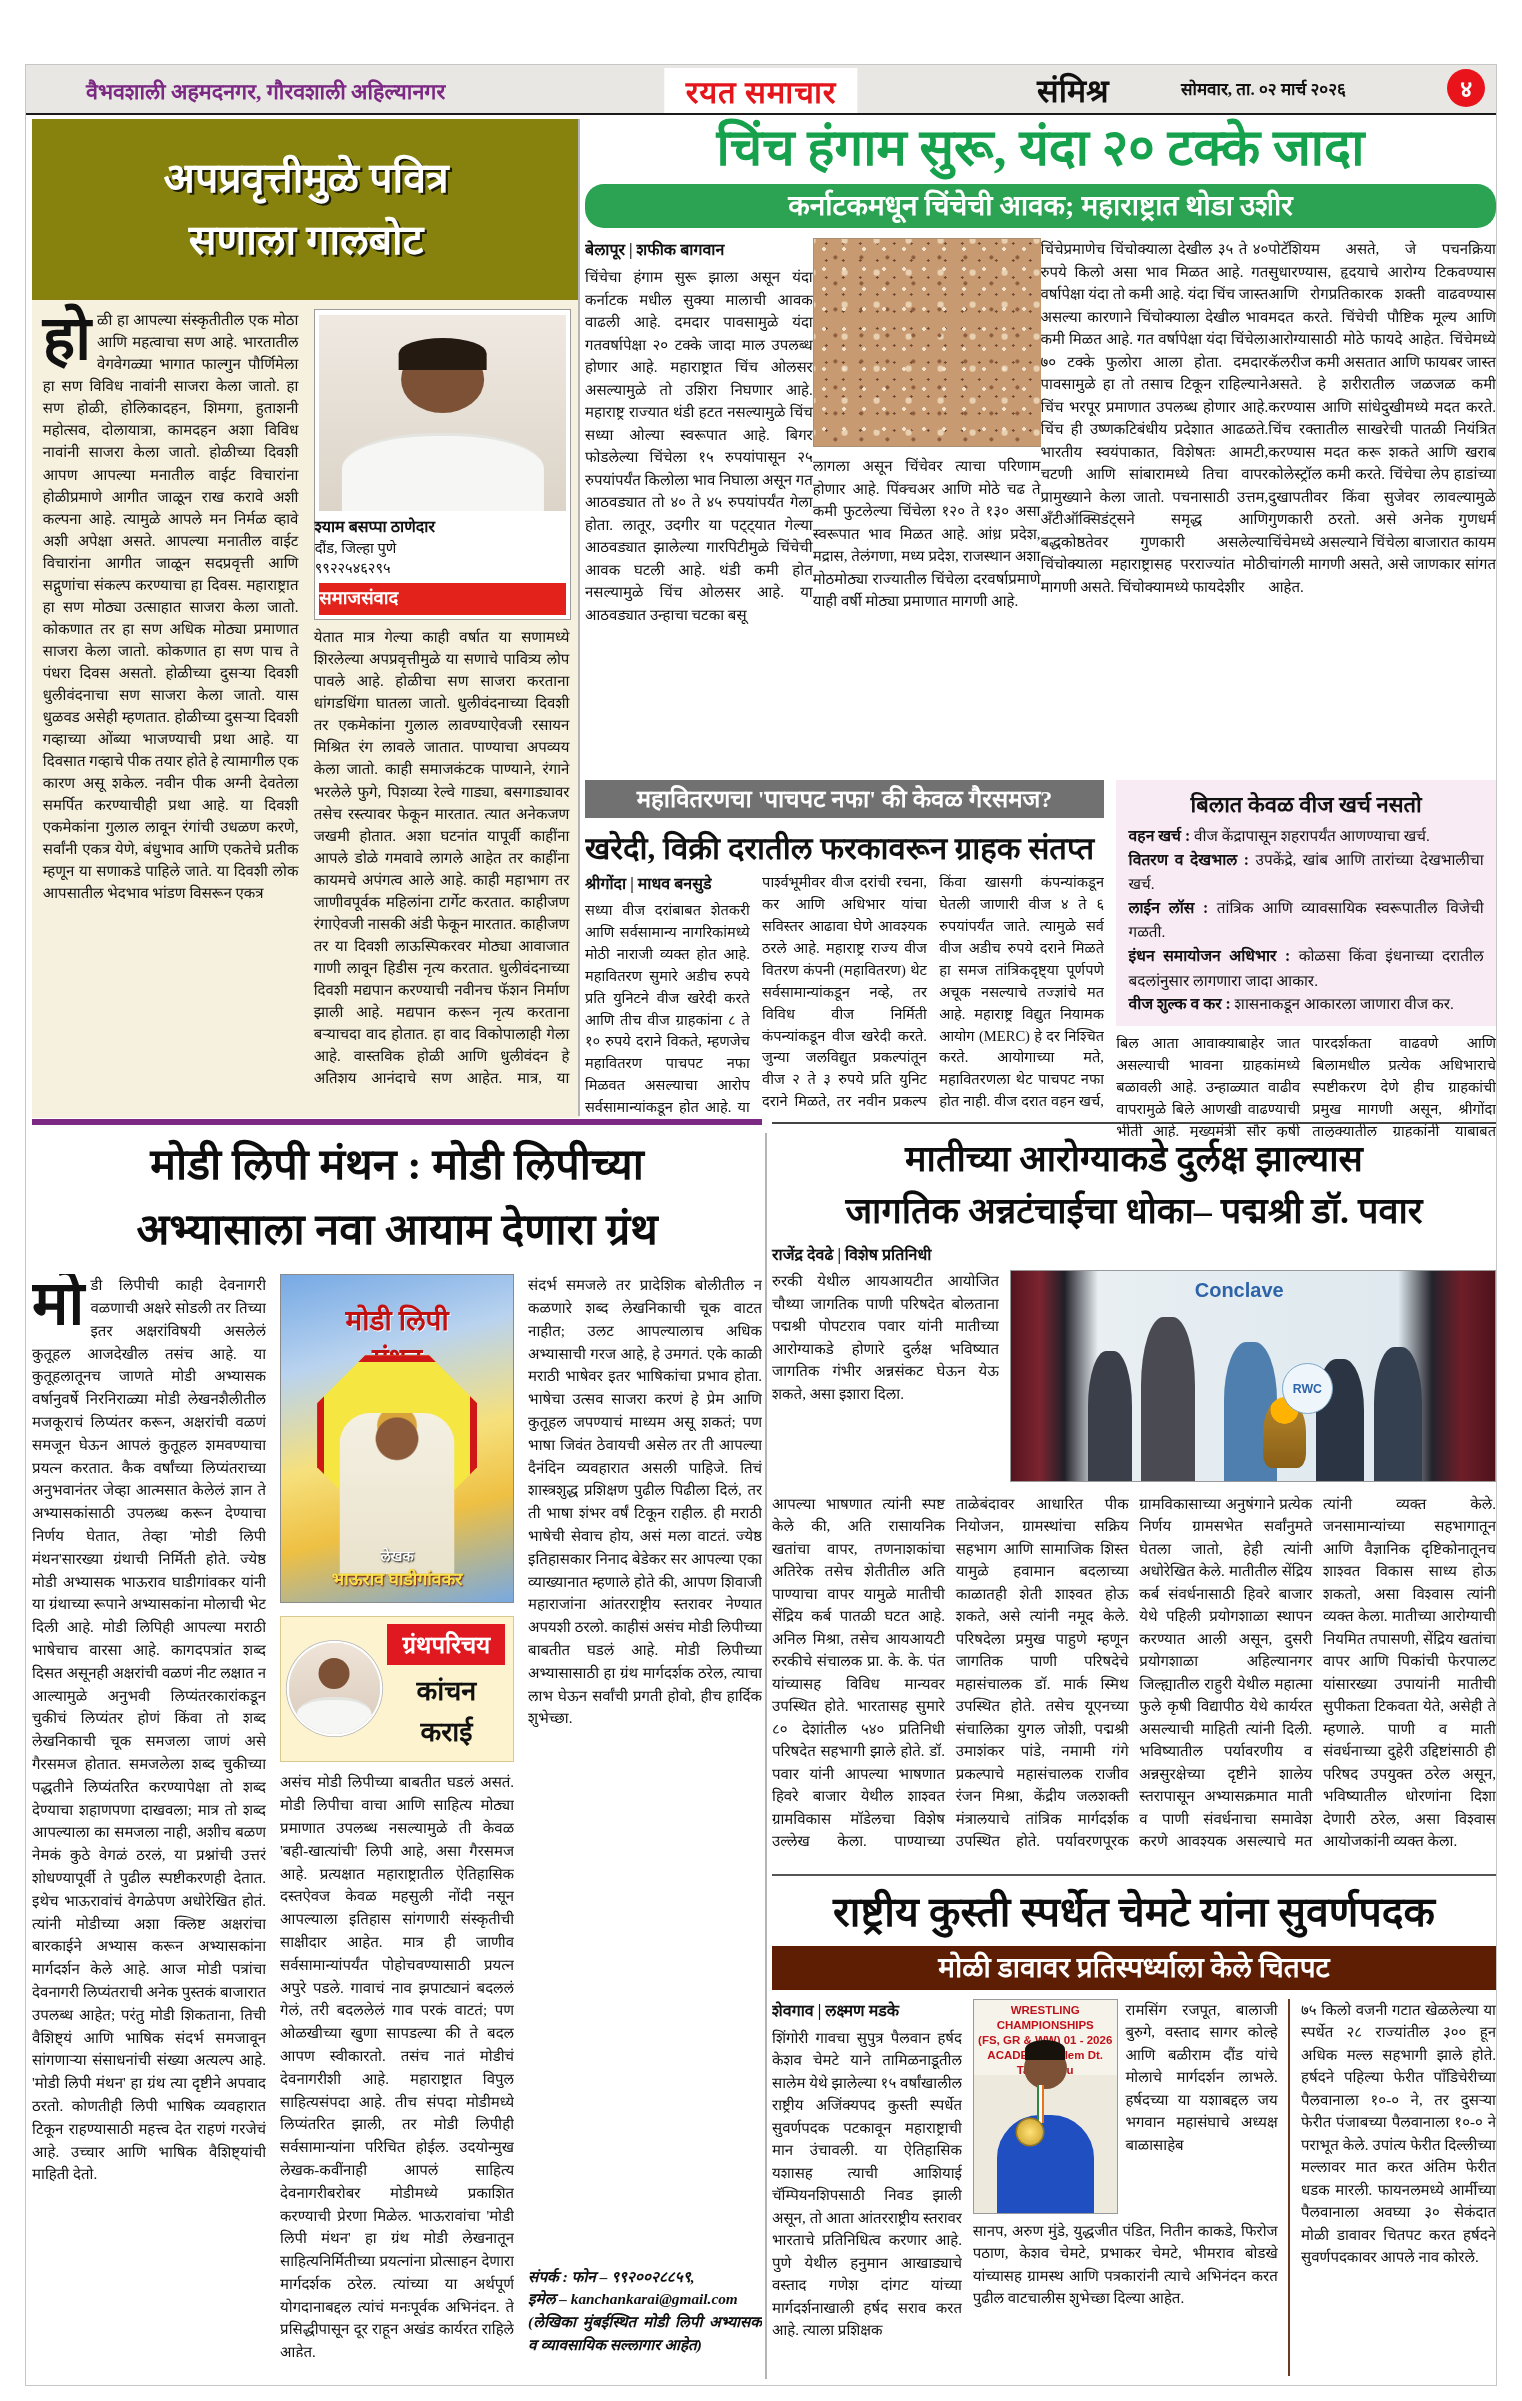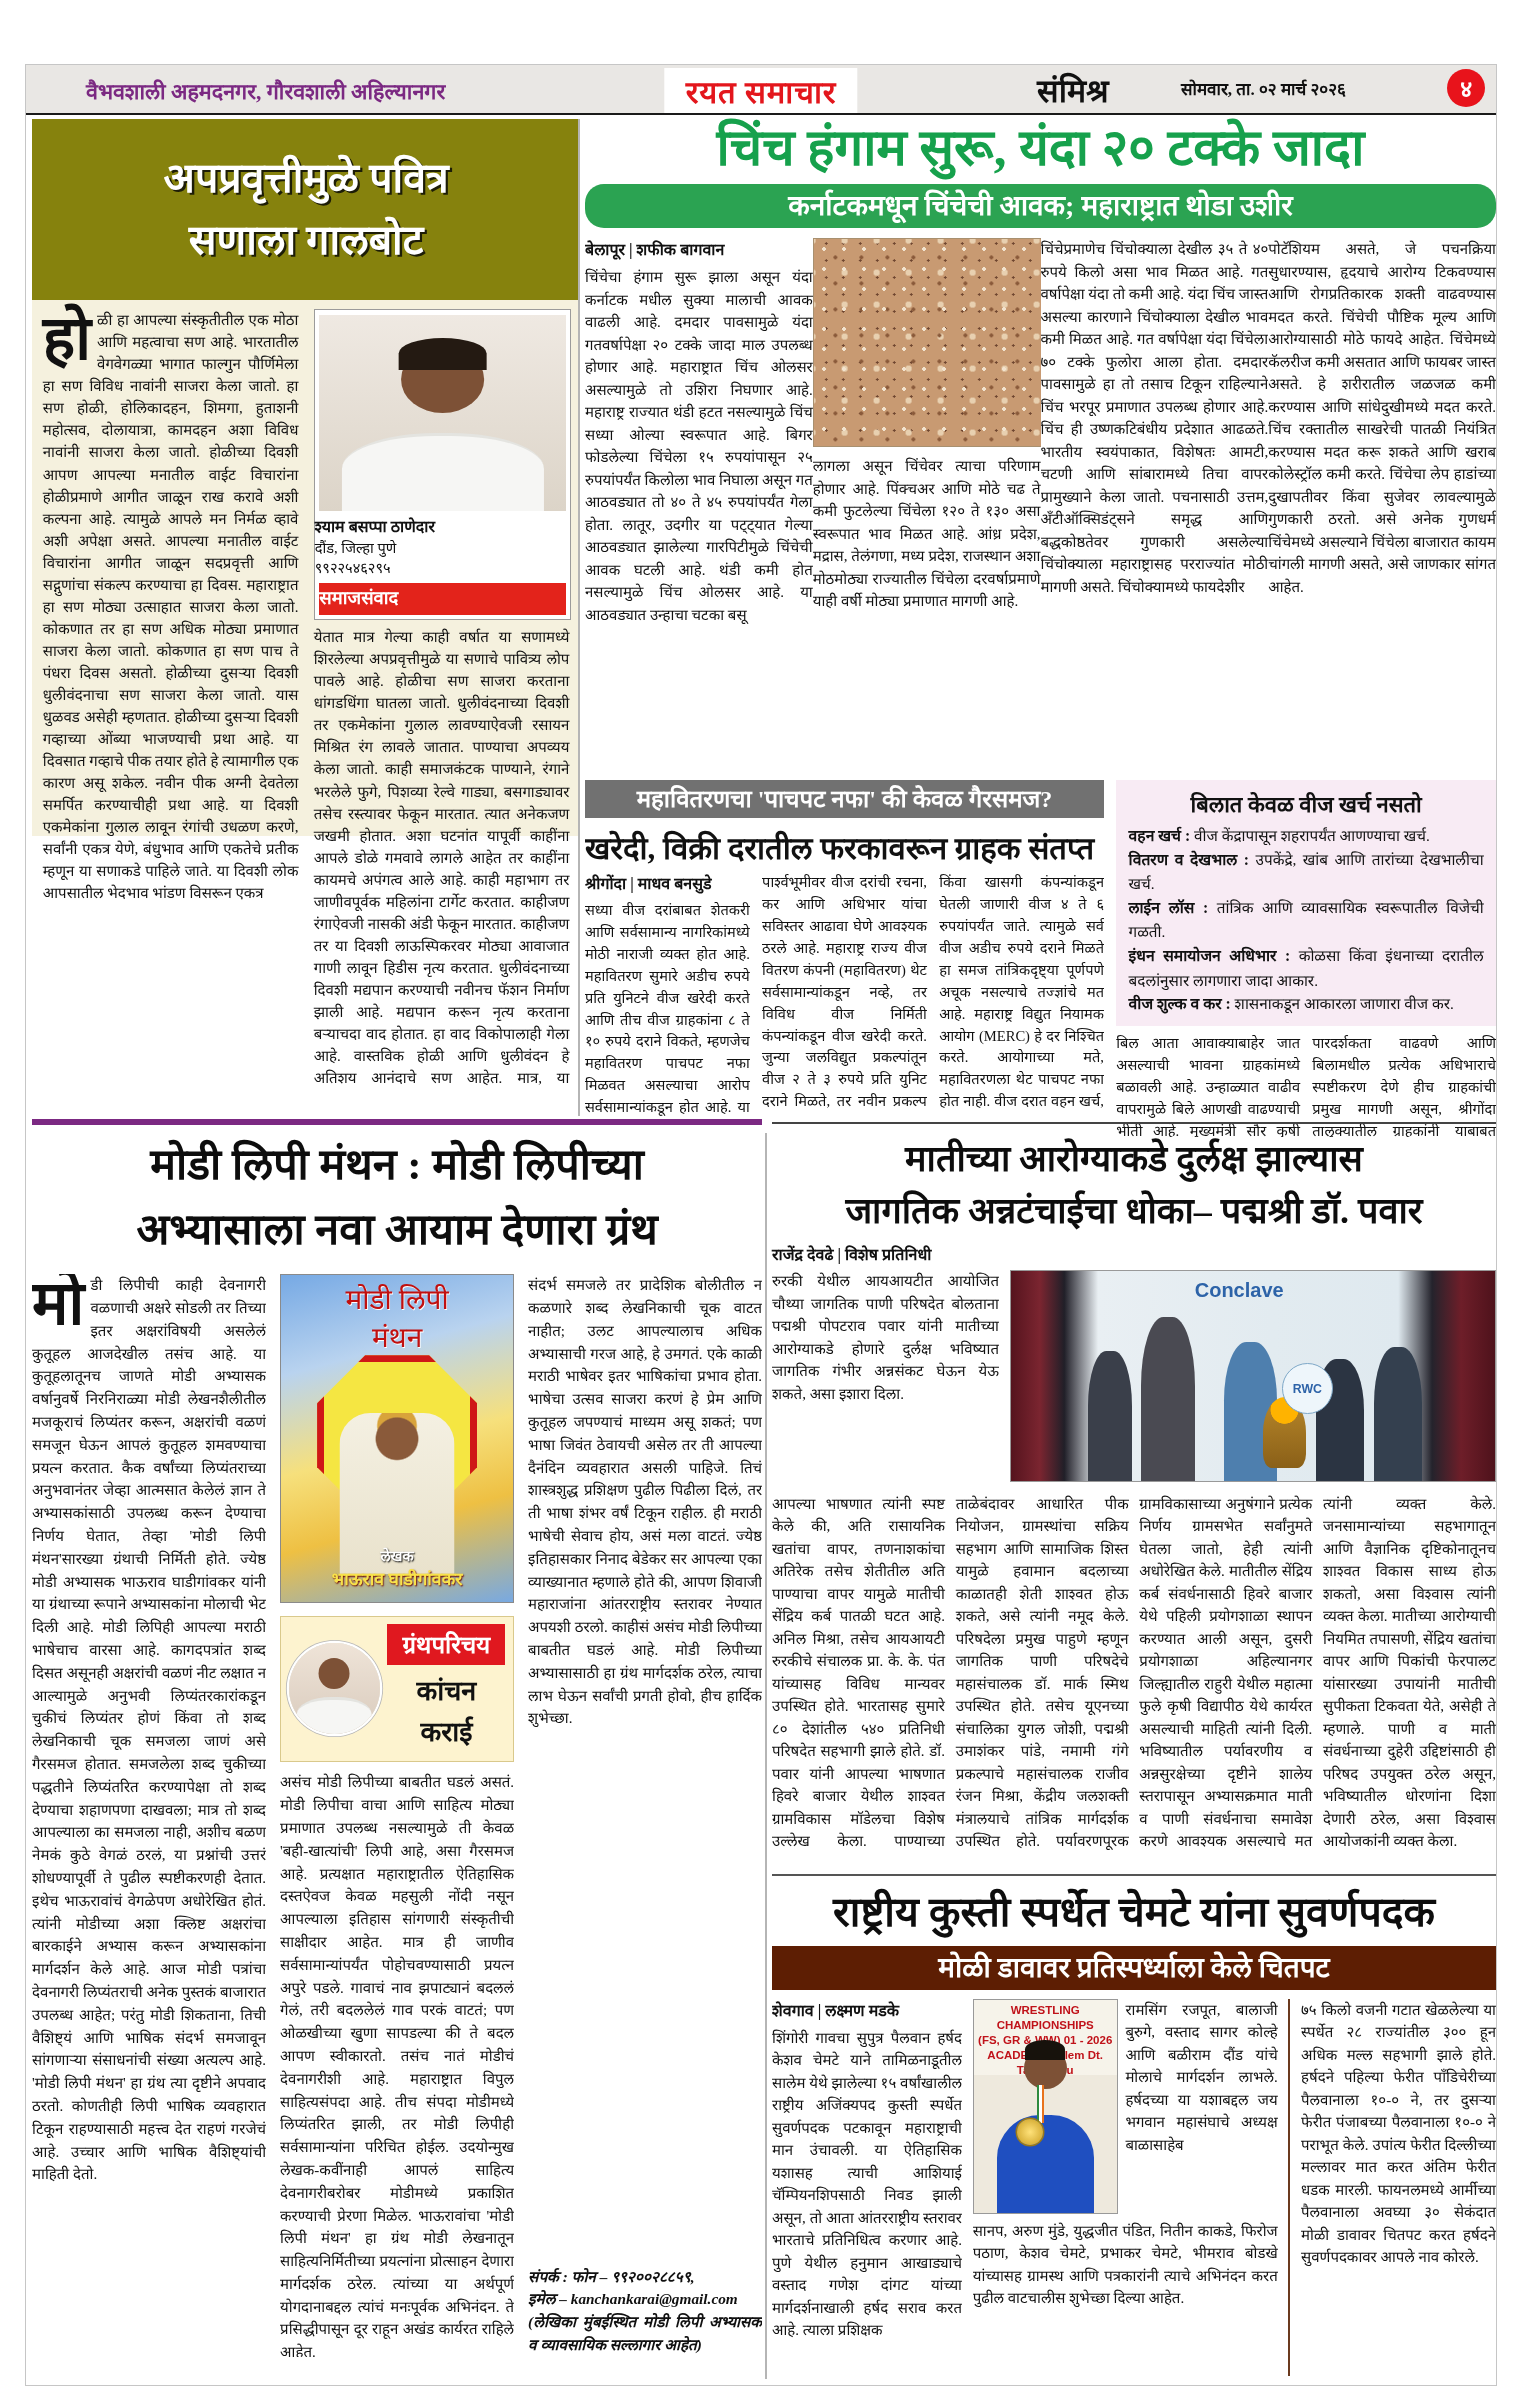--- a/index.html
+++ b/index.html
@@ -16,21 +16,21 @@
   .page-circle{position:absolute;right:10.7px;top:3.8px;width:38px;height:38px;border-radius:50%;background:#e8131b;color:#fff;display:flex;align-items:center;justify-content:center;font-size:23px;font-weight:bold;}
 
   
   .jt{text-align:justify;}
   .byline{font-weight:bold;font-size:16px;margin-bottom:3.8px;}
   .divider-v{position:absolute;width:1.5px;background:#b5b5b5;}
   .divider-h{position:absolute;height:1.5px;background:#8f8f8f;}
   .rule-purple{position:absolute;left:6.1px;top:1054px;width:730px;height:6.1px;background:#7b2982;}
 
   
-  .a-holi{position:absolute;left:6.1px;top:54px;width:548px;height:717px;background:#f5f1de;}
+  .a-holi{position:absolute;left:6.1px;top:54px;width:548px;height:999px;background:#f5f1de;}
   .holi-head{height:181px;background:#86820d;color:#fff;display:flex;flex-direction:column;align-items:center;justify-content:center;font-size:41px;font-weight:bold;line-height:1.5;text-shadow:2.3px 2.3px 0 #1d1d07;}
   .holi-body{height:798px;padding:9.2px 10.7px;column-count:2;column-gap:15.3px;font-size:15px;line-height:1.47;overflow:hidden;}
   .dropcap{float:left;font-size:61px;line-height:.78;font-weight:bold;padding:6.1px 6.1px 0 0;}
   .inset{break-inside:avoid;width:100%;background:#fff;border:1.5px solid #9b9b9b;margin:6.1px 0;text-align:left;padding-bottom:4.6px;}
   .inset-photo{height:196px;margin:4.6px;background:linear-gradient(#efe9e2,#dcd4c8);position:relative;overflow:hidden;}
   .p-head{position:absolute;left:50%;transform:translateX(-50%);top:16%;width:34%;height:34%;border-radius:50%;background:#7d5136;}
   .p-body{position:absolute;left:50%;transform:translateX(-50%);bottom:0;width:82%;height:38%;border-radius:46% 46% 0 0;background:#f6f6f4;border-top:3.1px solid #e4e4e0;}
   .p-hair{position:absolute;left:50%;transform:translateX(-50%);top:12%;width:36%;height:16%;border-radius:50% 50% 0 0;background:#241a12;}
   .inset-name{font-weight:bold;font-size:16px;}
   .inset-place,.inset-phone{font-size:14.6px;line-height:1.35;}
@@ -57,21 +57,21 @@
   .power-item b{font-size:15.7px;}
   .power-right-text{flex:1;margin-top:7.7px;column-count:2;column-gap:12.3px;overflow:hidden;font-size:14.6px;line-height:1.5;}
 
   
   .a-modi{position:absolute;left:6.1px;top:1068px;width:730px;height:1246px;}
   .modi-head{font-size:43px;font-weight:bold;text-align:center;line-height:1.5;color:#0d0d0d;}
   .modi-cols{display:flex;gap:14px;margin-top:12.3px;height:1083px;font-size:15px;line-height:1.52;}
   .mcol{flex:1;overflow:hidden;display:flex;flex-direction:column;}
   .mcol-text{flex:1;overflow:hidden;}
   .book{height:327px;margin-bottom:9.2px;position:relative;border:0.8px solid #8a8a8a;background:linear-gradient(165deg,#76a9e4 0%,#b9d3ef 26%,#f6e07c 52%,#eec043 72%,#78a9e2 100%);text-align:center;overflow:hidden;}
-  .book-title{color:#c01010;font-weight:normal;font-size:28px;line-height:1.35;padding-top:6px;text-shadow:0.8px 0.8px 0 #fff;}
+  .book-title{color:#c01010;font-weight:bold;font-size:28px;line-height:1.35;padding-top:27px;text-shadow:0.8px 0.8px 0 #fff;}
   .book-octagon{position:absolute;top:80px;left:50%;transform:translateX(-50%);width:146px;height:146px;background:#f5e642;border:7.7px solid #cf1717;clip-path:polygon(30% 0,70% 0,100% 30%,100% 70%,70% 100%,30% 100%,0 70%,0 30%);}
   .book-figure{position:absolute;bottom:28px;left:50%;transform:translateX(-50%);width:115px;height:161px;background:radial-gradient(circle at 50% 16%,#8a5a3a 0 14%,transparent 15%),radial-gradient(circle at 50% 8%,#d8a33b 0 12%,transparent 13%),linear-gradient(#f4f0e2,#e9e2cc);border-radius:31px 31px 0 0;}
   .book-author-label{position:absolute;bottom:35px;width:100%;color:#fff;font-weight:bold;font-size:14.6px;text-shadow:0.8px 0.8px 1.5px #000;}
   .book-author{position:absolute;bottom:9.2px;width:100%;color:#f8e24a;font-weight:bold;font-size:17.6px;text-shadow:0.8px 0.8px 1.5px #600;}
   .review{display:flex;align-items:center;gap:7.7px;background:#fdf3cf;border:0.8px solid #d9c98c;padding:7.7px;margin:3.1px 0 9.2px;break-inside:avoid;}
   .review-photo{width:91px;height:91px;border-radius:50%;flex:none;position:relative;overflow:hidden;background:linear-gradient(#efe4d8,#d8cabc);box-shadow:0 0 0 2.3px #fff,0 0 0 3.1px #b5b5b5;}
   .review-labels{flex:1;text-align:center;}
   .review-tag{display:block;background:#e0181f;color:#fff;font-size:24px;font-weight:bold;padding:2.3px 3.1px;}
   .review-name{font-size:27px;font-weight:bold;margin-top:6.1px;}
   .contact{font-weight:bold;font-style:italic;font-size:15.3px;line-height:1.5;margin-top:4.6px;}

